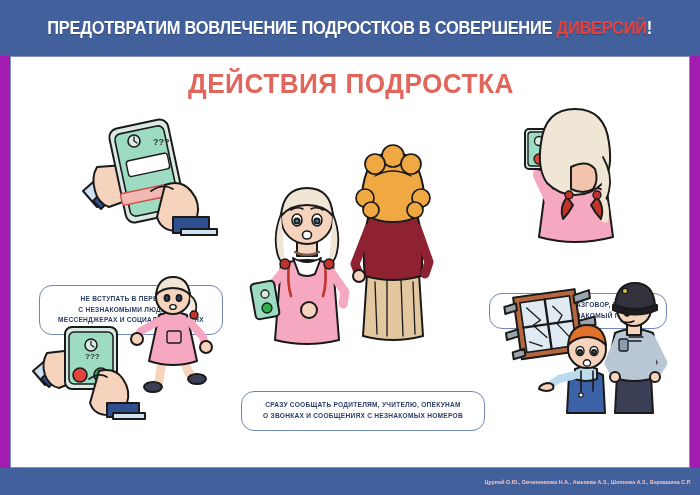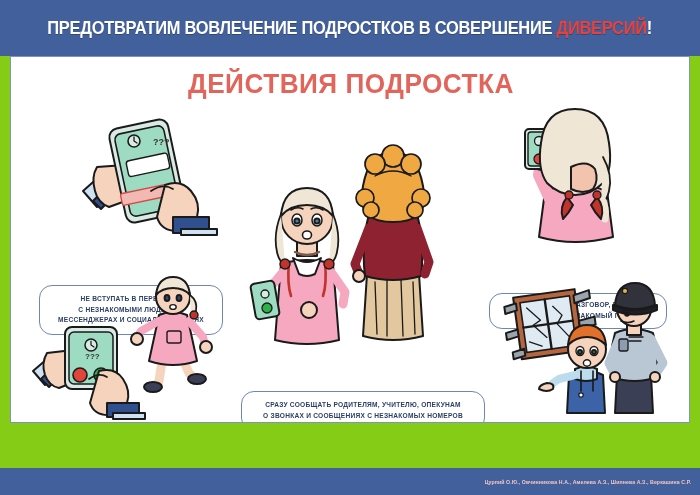--- a/index.html
+++ b/index.html
@@ -1,39 +1,39 @@
 <!DOCTYPE html>
 <html><head>
 <meta charset="utf-8">
 <style>
   html,body{margin:0;padding:0;}
   body{
     width:700px;height:495px;overflow:hidden;
     background:#42609c;
     font-family:"Liberation Sans", sans-serif;
   }
-  #poster{position:relative;width:700px;height:495px;background:#84cc16;border-radius:9px;}
+  #poster{position:relative;width:700px;height:495px;background:#a21caf;border-radius:9px;}
 
   
   .header{
     position:absolute;left:0;top:0;width:700px;height:56px;
     display:flex;align-items:center;justify-content:center;
     background:#42609c;
   }
   .header-text{
     font-size:17.5px;font-weight:bold;color:#ffffff;
     letter-spacing:-0.3px;white-space:nowrap;
     transform:scaleX(0.94);
     text-shadow:0 1px 0 rgba(0,0,0,.25);
   }
   .header-text .accent{color:#e8403a;}
 
   
   .card{
-    position:absolute;left:10px;top:56px;width:680px;height:367px;
+    position:absolute;left:10px;top:56px;width:680px;height:412px;
     background:#ffffff;border:1px solid #7e93bd;box-sizing:border-box;
     overflow:hidden;
   }
 
   .title{
     position:absolute;left:0;top:12px;width:680px;text-align:center;
     font-size:27px;font-weight:bold;color:#e2655c;letter-spacing:0.5px;
     transform:scaleX(0.97);
   }
 

